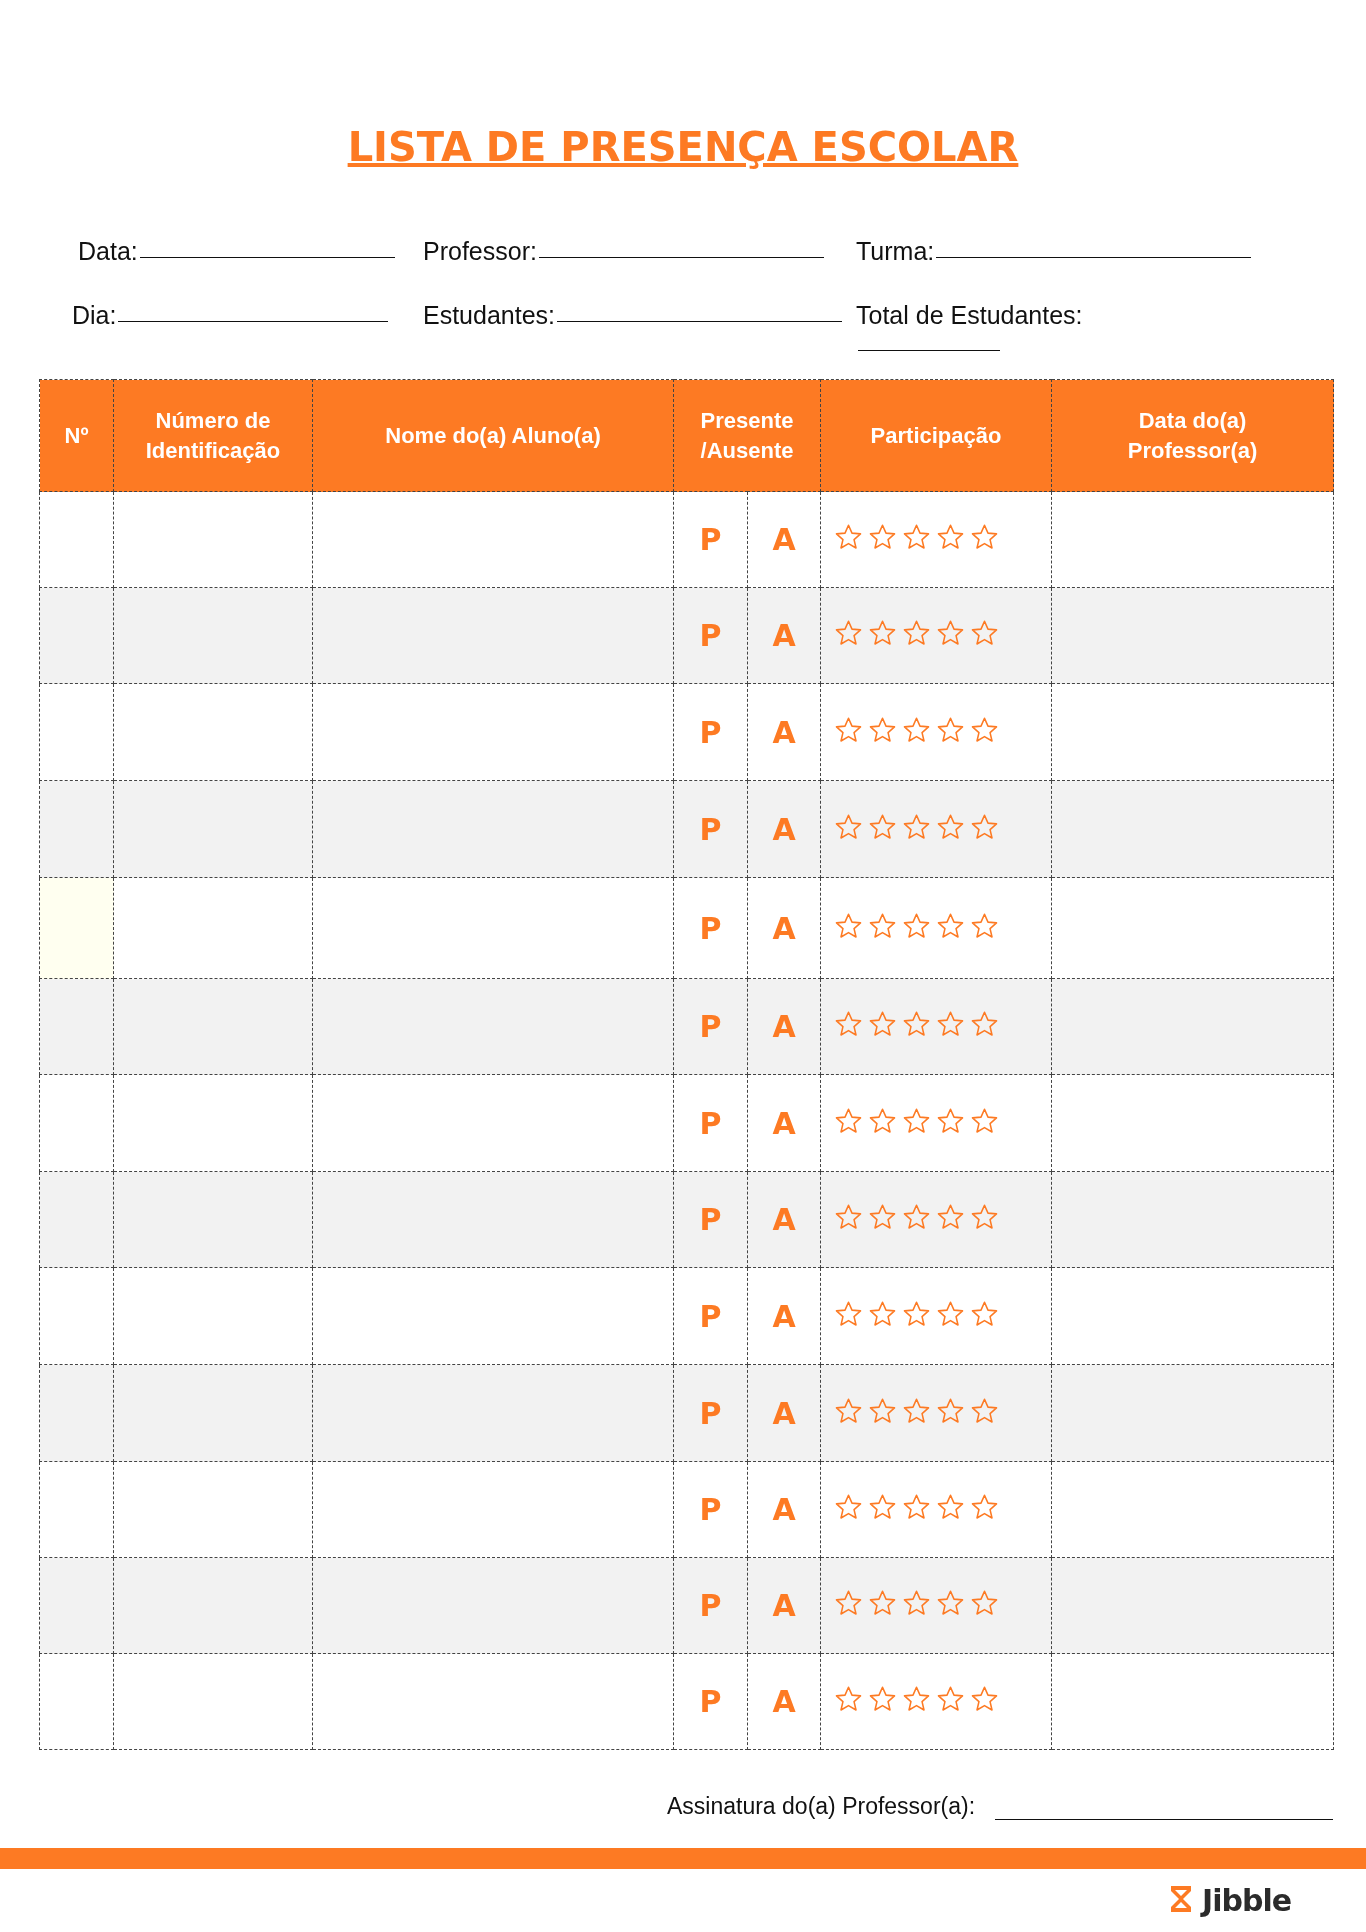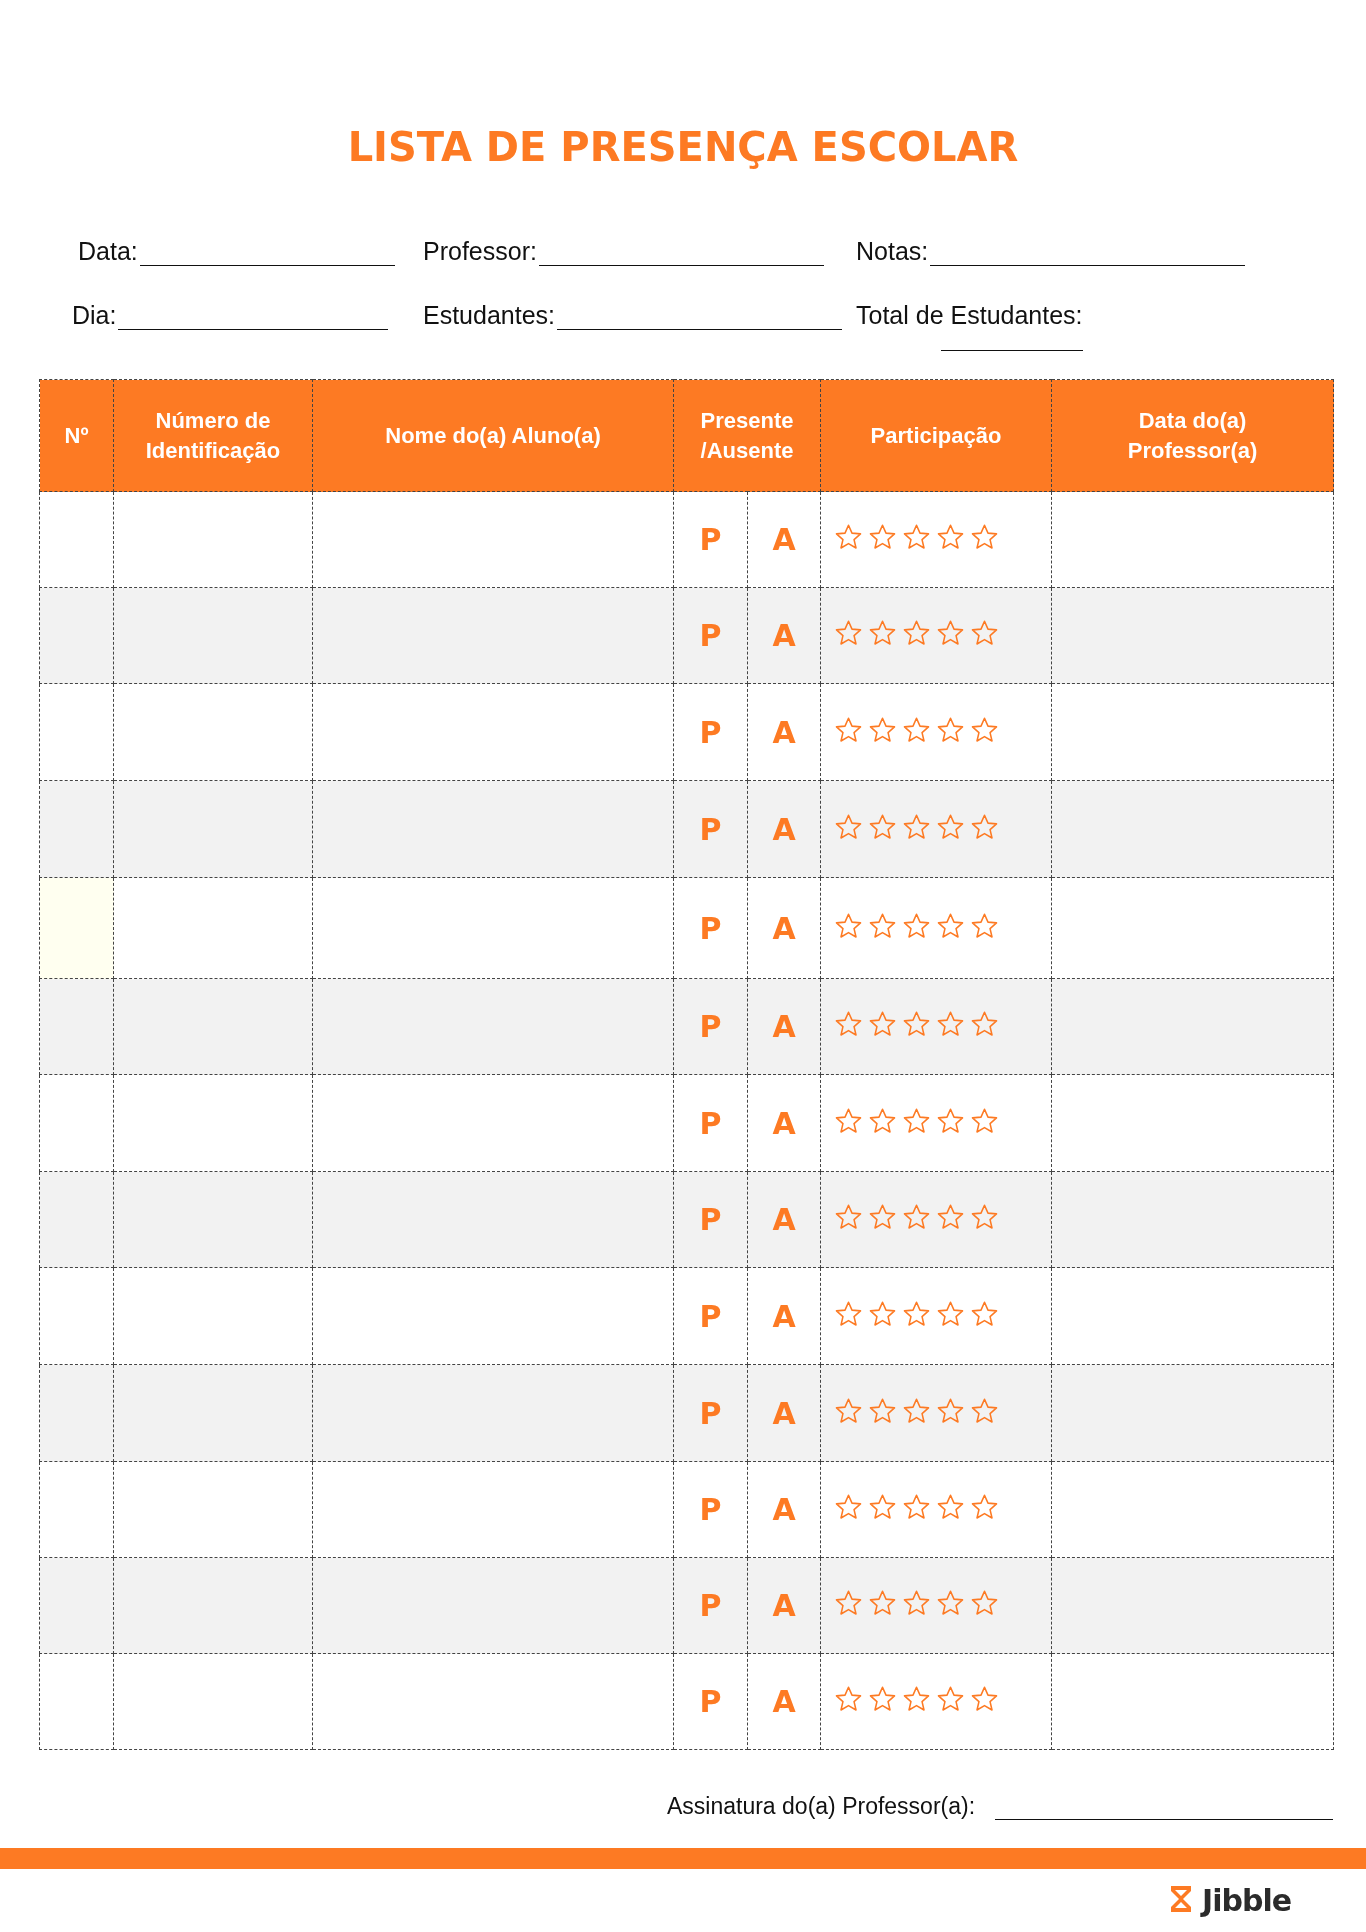--- a/index.html
+++ b/index.html
@@ -1,22 +1,22 @@
 <!DOCTYPE html>
 <html><head>
   <meta charset="utf-8">
   <style>
     html, body { margin:0; padding:0; }
     body { width:1366px; height:1932px; background:#ffffff; position:relative; overflow:hidden;
            font-family:"DejaVu Sans", "Liberation Sans", sans-serif; color:#111; }
     .title { position:absolute; left:0; right:0; top:124px; text-align:center;
              font-family:"DejaVu Sans", sans-serif; font-weight:bold; font-size:40px;
-             color:#fd7a23; letter-spacing:0px; }
+             color:#fd7a23; letter-spacing:0px;text-decoration:underline; }
     .field { position:absolute; font-family:"Liberation Sans", sans-serif; font-size:25px; color:#111;
-             display:flex; align-items:flex-end; }
+             display:flex; }
     .field .line { display:inline-block; border-bottom:1.5px solid #111; margin-left:2px; height:20px; }
     table.att { position:absolute; left:39px; top:379px; width:1294px; border-collapse:collapse;
                 table-layout:fixed; }
     table.att th, table.att td { border:1.5px dashed #444; padding:0; }
     table.att th { background:#fd7a23; color:#fff; font-family:"Liberation Sans", sans-serif;
                    font-weight:bold; font-size:22px; height:111px; line-height:30px; text-align:center; }
     table.att td { height:95px; }
     tr.shaded td { background:#f2f2f2; }
     td.pa { text-align:center; font-family:"DejaVu Sans", sans-serif; font-weight:bold; font-size:30px; color:#fd7a23; }
     td.stars-cell { text-align:center; }
@@ -36,21 +36,21 @@
 
 <div class="field" style="left:78px; top:237px;">
   <span>Data:</span>
     <span class="line" style="width:255px;"></span>
 </div>
 <div class="field" style="left:423px; top:237px;">
   <span>Professor:</span>
     <span class="line" style="width:285px;"></span>
 </div>
 <div class="field" style="left:856px; top:237px;">
-  <span>Notas:</span>
+  <span>Turma:</span>
     <span class="line" style="width:315px;"></span>
 </div>
 <div class="field" style="left:72px; top:301px;">
   <span>Dia:</span>
     <span class="line" style="width:270px;"></span>
 </div>
 <div class="field" style="left:423px; top:301px;">
   <span>Estudantes:</span>
     <span class="line" style="width:285px;"></span>
 </div>

